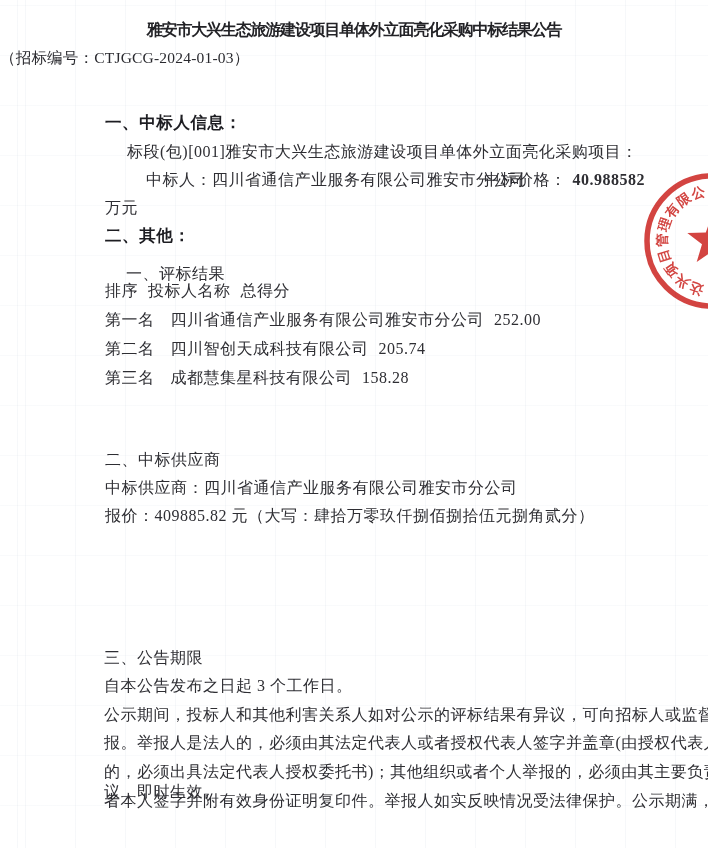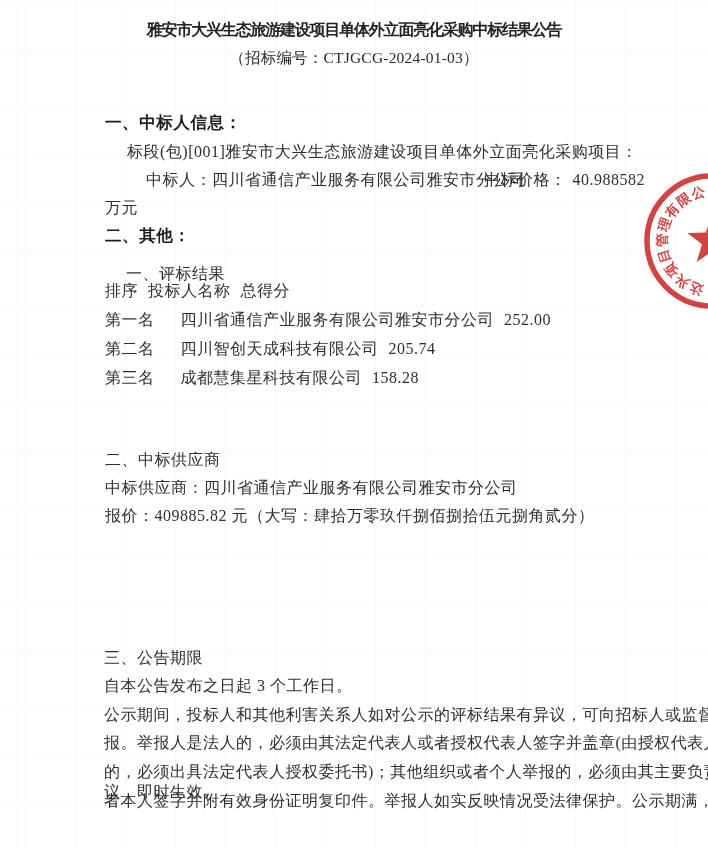--- a/index.html
+++ b/index.html
@@ -16,34 +16,34 @@
     font-family:"Liberation Serif","DejaVu Serif",serif;
     color:#2e2e33;
   }
   .title{
     position:absolute;left:0;right:0;top:20px;
     text-align:center;font-weight:bold;font-size:16px;
     letter-spacing:-1.2px;color:#222226;white-space:nowrap;
   }
   .subtitle{
     position:absolute;left:0;right:0;top:48px;
-    text-align:center;font-size:15.5px;letter-spacing:0.2px;color:#29292e;white-space:nowrap;
+    text-align:left;font-size:15.5px;letter-spacing:0.2px;color:#29292e;white-space:nowrap;
   }
   .line{
     position:absolute;font-size:16px;letter-spacing:0.5px;
     white-space:nowrap;color:#2e2e33;
   }
   .heading-bold{
     font-family:"Liberation Sans","DejaVu Sans",sans-serif;
     font-weight:bold;font-size:16.5px;letter-spacing:0.6px;color:#1d1d22;
   }
-  .cell-rank{margin-right:26px;}
+  .cell-rank{margin-right:16px;}
   .cell-score{margin-left:10px;text-align:center;}
   .th{margin-right:10px;text-align:right;}
-  .price-value{margin-left:6px;}
+  .price-value{margin-left:6px;font-weight:bold;}
   #stamp{
     position:absolute;left:596px;top:132px;width:112px;height:220px;
     mix-blend-mode:multiply;opacity:0.92;
   }
 </style>
 </head>
 <body>
 
 <div id="page">
 

